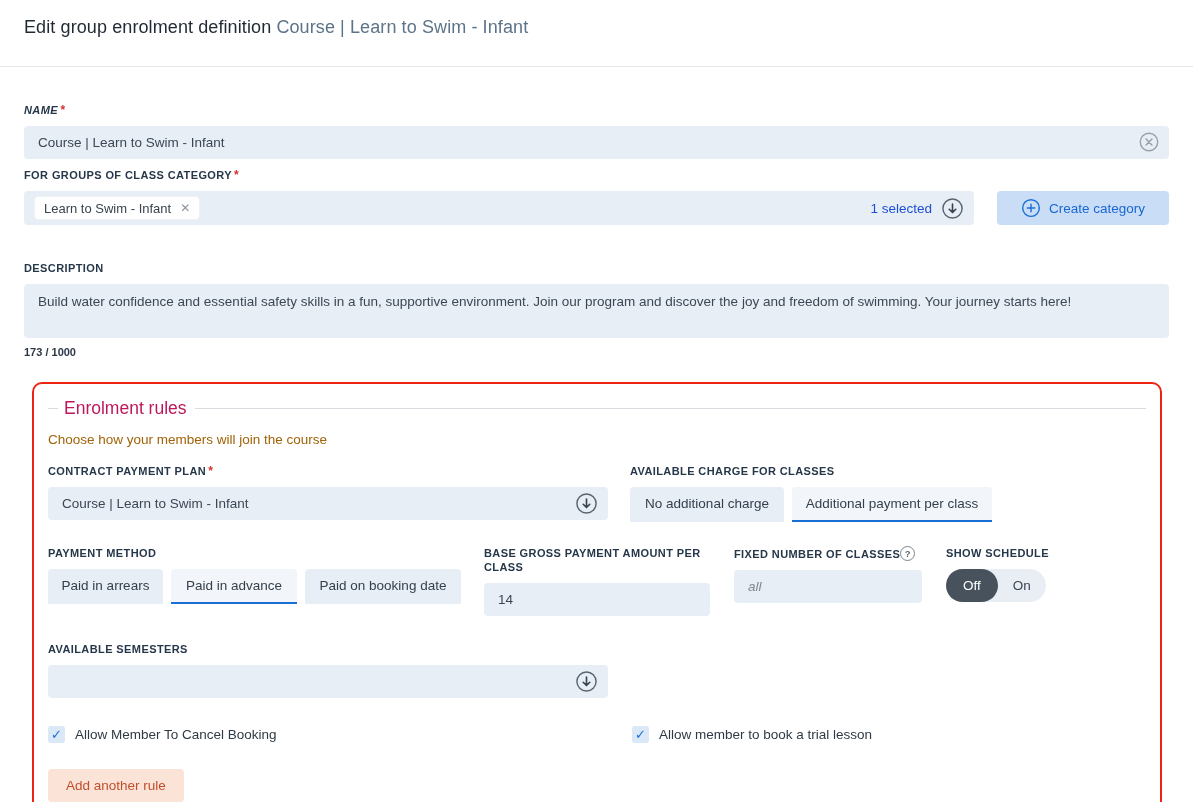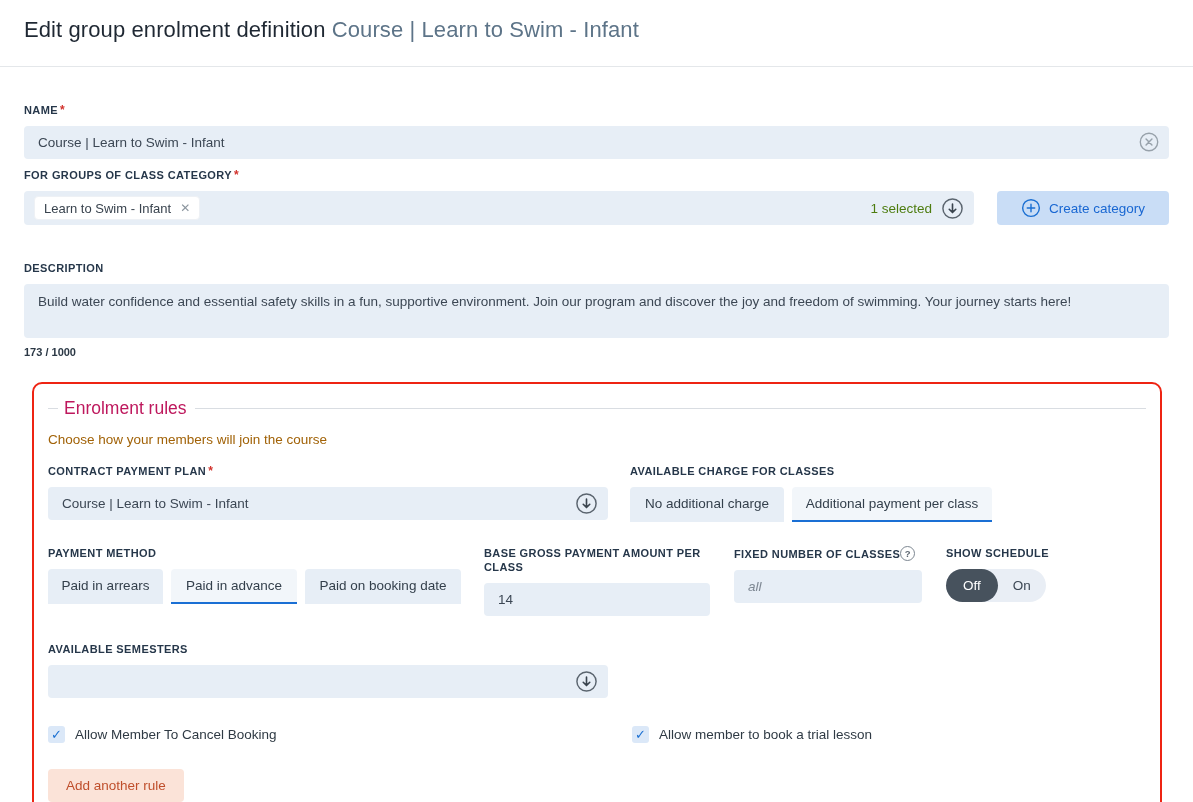--- a/index.html
+++ b/index.html
@@ -3,21 +3,21 @@
 <meta charset="utf-8">
 <style>
   * { margin:0; padding:0; box-sizing:border-box; }
   html,body { background:#fff; }
   .page {
     width:1193px; height:802px; background:#ffffff; overflow:hidden;
     font-family:"Liberation Sans", sans-serif; color:#2e3a46;
   }
   
   .header { height:67px; padding:17px 24px 0; border-bottom:1px solid #e4e7ea; }
-  .header h1 { font-size:22px; font-weight:500; letter-spacing:.1px; }
+  .header h1 { font-size:18px; font-weight:500; letter-spacing:.1px; }
   .title-prefix { color:#1f2833; }
   .title-course { color:#5d7488; }
 
   
   .content { padding:0 24px; }
   .flabel { font-size:11px; font-weight:bold; color:#26374a; letter-spacing:.4px; line-height:14px; }
   .req { color:#d2322c; margin-left:2px; font-size:12px; }
 
   .input, .select, .textarea {
     background:#e7eef6; border:none; border-radius:4px; font-family:"Liberation Sans",sans-serif;
@@ -25,32 +25,32 @@
   }
   input.input { height:33px; width:100%; padding:0 34px 0 14px; outline:none; }
   .select { height:33px; display:flex; align-items:center; padding:0 10px 0 14px; position:relative; }
   .select .sel-text { flex:1; }
   .textarea { padding:9px 14px; height:54px; line-height:18px; overflow:hidden; }
 
   .icon-btn { display:inline-flex; align-items:center; justify-content:center; cursor:pointer; background:none; border:none; padding:0; }
   .input-wrap { position:relative; }
   .input-clear { position:absolute; right:9px; top:5px; }
 
-  .mt-namelabel { margin-top:36px; }
+  .mt-namelabel { margin-top:36px;font-style:italic; }
   .mt9 { margin-top:9px; }
   .mt-desclabel { margin-top:36px; }
   .counter { margin-top:8px; font-size:11px; font-weight:bold; color:#2b3845; }
 
   
   .cat-row { display:flex; margin-top:9px; }
   .cat-select { flex:1; height:34px; background:#e7eef6; border-radius:4px; display:flex; align-items:center; padding:0 10px; }
   .chip { display:inline-flex; align-items:center; height:24px; background:#ffffff; border:1px solid #eef1f5; border-radius:4px; padding:0 9px; font-size:13px; color:#39434e; }
   .chip-x { margin-left:9px; color:#8b959e; font-size:12px; cursor:pointer; }
   .cat-spacer { flex:1; }
-  .selected-count { font-size:13.5px; color:#4d7c0f; margin-right:9px; }
+  .selected-count { font-size:13.5px; color:#1d4ed8; margin-right:9px; }
   .create-btn { width:172px; height:34px; margin-left:23px; background:#c9ddf6; color:#1967d2; border:none; border-radius:4px;
     font-size:13.5px; font-family:"Liberation Sans",sans-serif; display:flex; align-items:center; justify-content:center; gap:8px; cursor:pointer; }
 
   
   .annotation { margin:24px 7px 0 8px; border:2.5px solid #ee2413; border-radius:10px; padding:12px 14px 10px; }
   .legend-row { display:flex; align-items:center; margin-top:2px; }
   .legend-line-l { width:10px; height:1px; background:#d9dde2; }
   .legend-text { font-size:17.5px; color:#be185d; padding:0 8px 0 6px; }
   .legend-line-r { flex:1; height:1px; background:#d9dde2; }
   .subtitle { margin-top:13px; font-size:13.5px; color:#a16207; }

